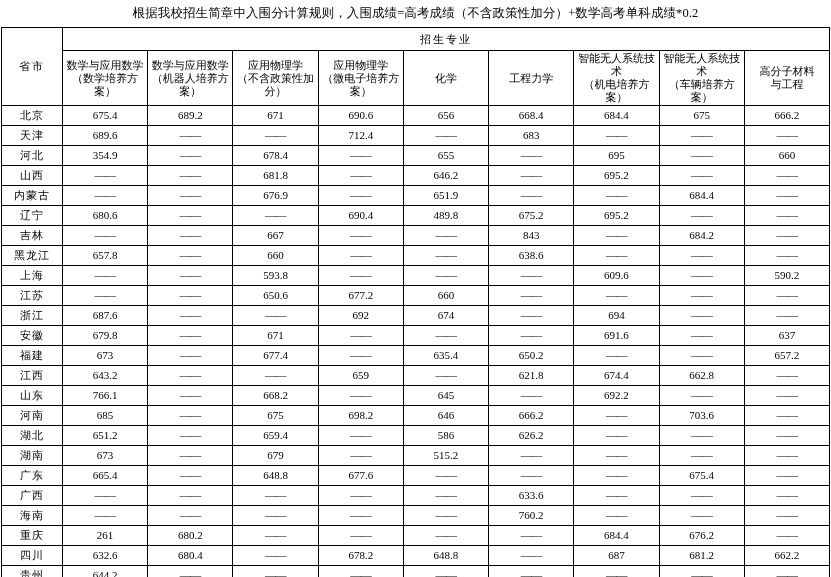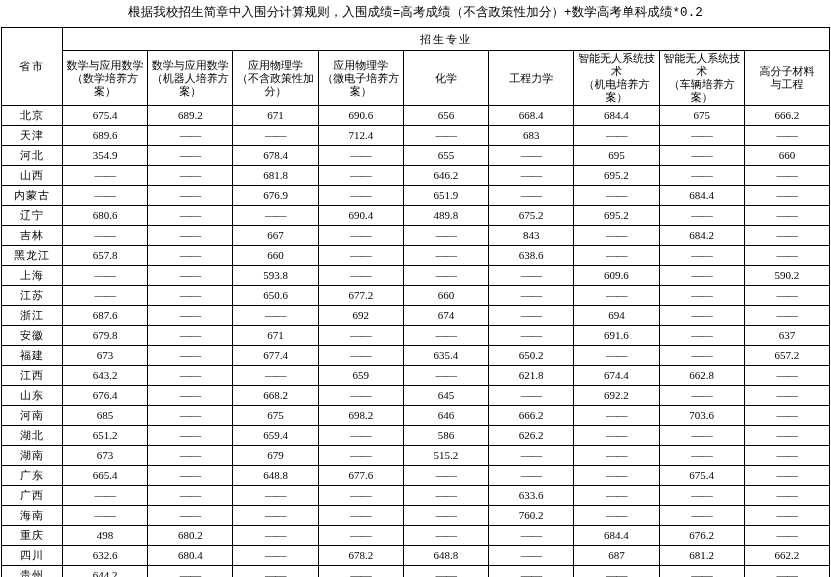--- a/index.html
+++ b/index.html
@@ -19,21 +19,21 @@
     height: 577px;
     position: relative;
     box-sizing: border-box;
     padding: 0;
   }
   .note {
     text-align: center;
     font-size: 12.5px;
     line-height: 18px;
     padding: 4px 0 5px 0;
-    font-family: Liberation Mono, monospace;
+    font-family: Liberation Serif, serif;
     letter-spacing: 0.1px;
   }
   table.score-table {
     border-collapse: collapse;
     width: 829px;
     margin: 0 1px;
     table-layout: fixed;
   }
   table.score-table td, table.score-table th {
     border: 1px solid #000000;
@@ -294,21 +294,21 @@
           <td class="val-cell dash">——</td>
           <td class="val-cell">659</td>
           <td class="val-cell dash">——</td>
           <td class="val-cell">621.8</td>
           <td class="val-cell">674.4</td>
           <td class="val-cell">662.8</td>
           <td class="val-cell dash">——</td>
         </tr>
         <tr>
           <td class="prov-cell">山东</td>
-          <td class="val-cell">676.4</td>
+          <td class="val-cell">766.1</td>
           <td class="val-cell dash">——</td>
           <td class="val-cell">668.2</td>
           <td class="val-cell dash">——</td>
           <td class="val-cell">645</td>
           <td class="val-cell dash">——</td>
           <td class="val-cell">692.2</td>
           <td class="val-cell dash">——</td>
           <td class="val-cell dash">——</td>
         </tr>
         <tr>
@@ -378,21 +378,21 @@
           <td class="val-cell dash">——</td>
           <td class="val-cell dash">——</td>
           <td class="val-cell dash">——</td>
           <td class="val-cell">760.2</td>
           <td class="val-cell dash">——</td>
           <td class="val-cell dash">——</td>
           <td class="val-cell dash">——</td>
         </tr>
         <tr>
           <td class="prov-cell">重庆</td>
-          <td class="val-cell">498</td>
+          <td class="val-cell">261</td>
           <td class="val-cell">680.2</td>
           <td class="val-cell dash">——</td>
           <td class="val-cell dash">——</td>
           <td class="val-cell dash">——</td>
           <td class="val-cell dash">——</td>
           <td class="val-cell">684.4</td>
           <td class="val-cell">676.2</td>
           <td class="val-cell dash">——</td>
         </tr>
         <tr>

